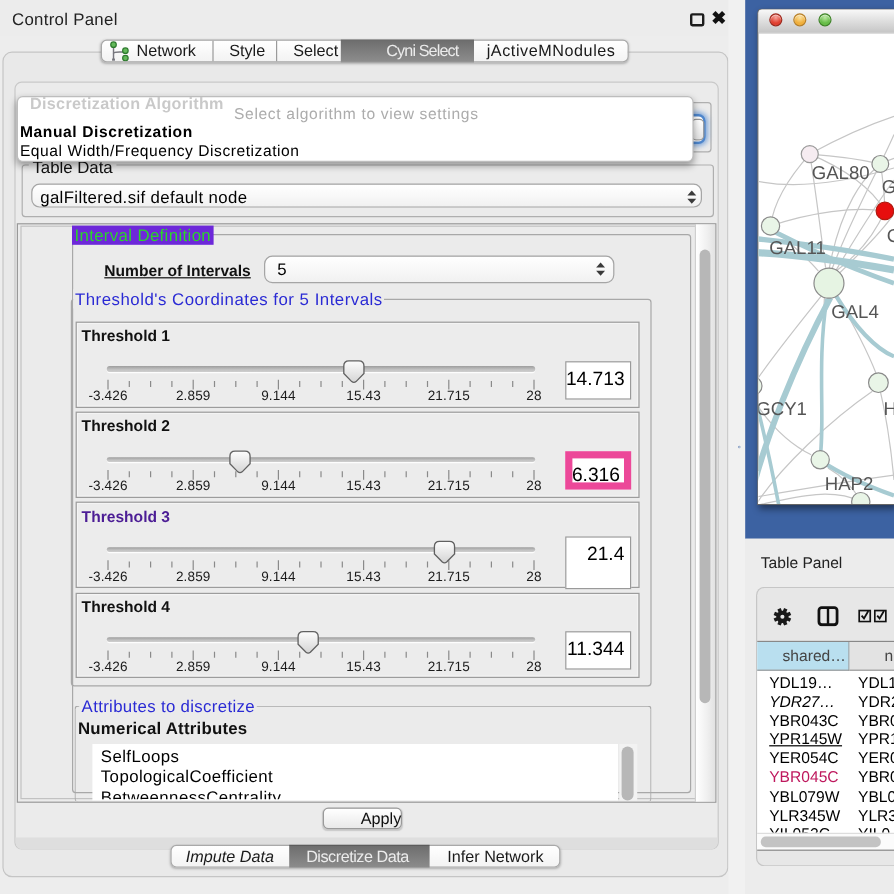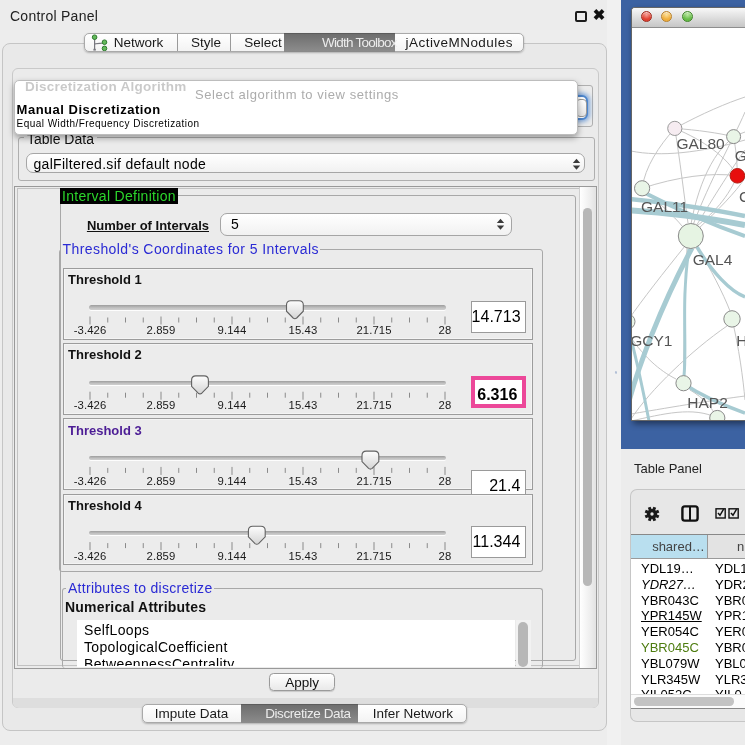--- a/index.html
+++ b/index.html
@@ -26,21 +26,21 @@
 <div style="position:absolute;left:2px;top:43px;width:605px;height:688px;background:#E9E9E9;border:1px solid #C5C5C5;border-radius:8px;"></div>
 <div style="position:absolute;left:12px;top:68px;width:587px;height:640px;background:#EBEBEB;border:1px solid #C9C9C9;border-radius:6px;"></div>
 <div style="position:absolute;left:13px;top:697.5px;width:585px;height:10px;background:#DEDEDE;border-radius:0 0 6px 6px;"></div>
 <div style="position:absolute;left:84px;top:33.1px;width:440.4px;height:19.3px;background:linear-gradient(#ffffff,#f3f3f3);border:1px solid #A9A9A9;border-radius:5px;box-shadow:0 1px 2px rgba(0,0,0,.25);"></div>
 <div style="position:absolute;left:284px;top:33.1px;width:111.2px;height:19.3px;background:linear-gradient(#6E6E6E,#8C8C8C);border-top:1px solid #5c5c5c;border-bottom:1px solid #8a8a8a;"></div>
 <div style="position:absolute;left:176.6px;top:34.3px;width:1px;height:17px;background:#9a9a9a;"></div>
 <div style="position:absolute;left:229.8px;top:34.3px;width:1px;height:17px;background:#9a9a9a;"></div>
 <div style="position:absolute;left:113.8px;top:35.4px;font-size:13.5px;color:#1a1a1a;">Network</div>
 <div style="position:absolute;left:191px;top:35.4px;font-size:13.5px;color:#1a1a1a;">Style</div>
 <div style="position:absolute;left:244.3px;top:35.4px;font-size:13.5px;color:#1a1a1a;">Select</div>
-<div style="position:absolute;left:321.9px;top:35.4px;font-size:13.5px;letter-spacing:-0.75px;color:#ECECEC;">Width Toolbox</div>
+<div style="position:absolute;left:321.9px;top:35.4px;font-size:13.5px;letter-spacing:-0.75px;color:#ECECEC;">Cyni Select</div>
 <div style="position:absolute;left:405.6px;top:35.4px;font-size:13.5px;letter-spacing:0.45px;color:#1a1a1a;">jActiveMNodules</div>
 <svg style="position:absolute;left:91px;top:34px" width="17" height="17" viewBox="0 0 17 17">
       <g stroke="#77777e" stroke-width="1.2" fill="none">
         <line x1="3.6" y1="3.5" x2="3.6" y2="16"></line>
         <path d="M3.6,10.5 C3.6,8.2 13.6,10.4 13.6,8.2"></path>
       </g>
       <rect x="2.4" y="14.8" width="2.4" height="1.8" fill="#77777e"></rect>
       <circle cx="3.6" cy="3.2" r="2.3" fill="#63b95a" stroke="#2e7a2e" stroke-width="1"></circle>
       <circle cx="13.5" cy="8.2" r="2.3" fill="#63b95a" stroke="#2e7a2e" stroke-width="1"></circle>
       <circle cx="13.5" cy="14.4" r="2.3" fill="#63b95a" stroke="#2e7a2e" stroke-width="1"></circle>
@@ -54,21 +54,21 @@
 <div style="position:absolute;left:33.5px;top:155.5px;font-size:14px;letter-spacing:0.3px;color:#000;">galFiltered.sif default node</div>
 <svg style="position:absolute;left:571.5px;top:158px" width="9" height="13" viewBox="0 0 9 13">
       <path d="M0.8,5 L4.5,0.8 L8.2,5 Z" fill="#3a3a3a"></path>
       <path d="M0.8,7.6 L4.5,11.8 L8.2,7.6 Z" fill="#3a3a3a"></path>
     </svg>
 <div style="position:absolute;left:14px;top:185.5px;width:583px;height:483px;background:#EBEBEB;border:1px solid #999;"></div>
 <div style="position:absolute;left:16.5px;top:188px;width:578px;height:478px;border:1px solid #C2C2C2;"></div>
 <div style="position:absolute;left:578.5px;top:186.5px;width:17px;height:481px;background:linear-gradient(to right,#ffffff,#efefef 60%,#e2e2e2);border-left:1px solid #cfcfcf;"></div>
 <div style="position:absolute;left:582.5px;top:207.5px;width:9px;height:378px;background:#B7B7B7;border-radius:4.5px;"></div>
 <div style="position:absolute;left:60px;top:195px;width:515.5px;height:466px;border:1px solid #A8A8A8;border-radius:3px;"></div>
-<div style="position:absolute;left:60px;top:187.5px;padding:0 2px;background:#000000;font-size:14px;letter-spacing:0.3px;color:#2BD42B;">Interval Definition</div>
+<div style="position:absolute;left:60px;top:187.5px;padding:0 2px;background:#6d28d9;font-size:14px;letter-spacing:0.3px;color:#2BD42B;">Interval Definition</div>
 <div style="position:absolute;left:59px;top:217.5px;width:150px;text-align:right;font-size:13px;font-weight:bold;color:#111;text-decoration:underline;">Number of Intervals</div>
 <div style="position:absolute;left:220px;top:212.7px;width:292px;height:23px;background:linear-gradient(#ffffff,#f1f1f1);border:1px solid #A5A5A5;border-radius:7px;"></div>
 <div style="position:absolute;left:231px;top:216px;font-size:14px;color:#000;">5</div>
 <svg style="position:absolute;left:496px;top:218px" width="9" height="13" viewBox="0 0 9 13">
       <path d="M0.8,5 L4.5,0.8 L8.2,5 Z" fill="#3a3a3a"></path>
       <path d="M0.8,7.6 L4.5,11.8 L8.2,7.6 Z" fill="#3a3a3a"></path>
     </svg>
 <div style="position:absolute;left:58.7px;top:248.8px;width:484.8px;height:322.9px;border:1px solid #A8A8A8;border-radius:3px;"></div>
 <div style="position:absolute;left:61px;top:241.4px;padding:0 1.5px;background:#EBEBEB;font-size:14px;letter-spacing:0.42px;color:#2A2AD4;">Threshold's Coordinates for 5 Intervals</div>
 <div style="position:absolute;left:62.8px;top:268.0px;width:470.2px;height:71.6px;background:#ECECEC;border:1px solid #9C9C9C;box-shadow:inset 0 0 0 1px #F4F4F4;"></div>
@@ -135,21 +135,21 @@
         <line x1="445.00" y1="391.7" x2="445.00" y2="399.7"></line>
       </g>
       <path d="M191.6,380.2 Q191.6,375.9 195.9,375.9 L204.1,375.9 Q208.4,375.9 208.4,380.2 L208.4,386.4 L201.8,393.2 Q200.0,394.6 198.2,393.2 L191.6,386.4 Z" fill="url(#thumbg)" stroke="#616161" stroke-width="1.1"></path>
     </svg>
     <div style="position:absolute;left:60.0px;top:399.4px;width:60px;text-align:center;font-size:11.3px;letter-spacing:0.1px;color:#1a1a1a;">-3.426</div>
     <div style="position:absolute;left:131.0px;top:399.4px;width:60px;text-align:center;font-size:11.3px;letter-spacing:0.1px;color:#1a1a1a;">2.859</div>
     <div style="position:absolute;left:202.0px;top:399.4px;width:60px;text-align:center;font-size:11.3px;letter-spacing:0.1px;color:#1a1a1a;">9.144</div>
     <div style="position:absolute;left:273.0px;top:399.4px;width:60px;text-align:center;font-size:11.3px;letter-spacing:0.1px;color:#1a1a1a;">15.43</div>
     <div style="position:absolute;left:344.0px;top:399.4px;width:60px;text-align:center;font-size:11.3px;letter-spacing:0.1px;color:#1a1a1a;">21.715</div>
     <div style="position:absolute;left:415.0px;top:399.4px;width:60px;text-align:center;font-size:11.3px;letter-spacing:0.1px;color:#1a1a1a;">28</div>
-    <div style="position:absolute;left:470.6px;top:375.9px;width:55.69999999999993px;height:32px;background:#fff;border:4px solid #ec4899;box-sizing:border-box;font-size:16px;color:#000;text-align:right;line-height:30px;padding-right:5px;font-weight:bold;">6.316</div>
+    <div style="position:absolute;left:470.6px;top:375.9px;width:55.69999999999993px;height:32px;background:#fff;border:6px solid #ec4899;box-sizing:border-box;font-size:16px;color:#000;text-align:right;line-height:30px;padding-right:5px;">6.316</div>
 <div style="position:absolute;left:62.8px;top:418.4px;width:470.2px;height:71.6px;background:#ECECEC;border:1px solid #9C9C9C;box-shadow:inset 0 0 0 1px #F4F4F4;"></div>
     <div style="position:absolute;left:68px;top:422.59999999999997px;font-size:13px;font-weight:bold;color:#4c1d95;">Threshold 3</div>
     <div style="position:absolute;left:89.0px;top:455.7px;width:357.0px;height:4.5px;border-radius:3px;background:linear-gradient(#9d9d9d,#c2c2c2 60%,#cfcfcf);box-shadow:0 1px 0 rgba(255,255,255,.9);"></div>
     <svg style="position:absolute;left:0;top:0;width:745px;height:745px;pointer-events:none" width="745" height="745" viewBox="0 0 745 745">
       <g stroke="#8a8a8a" stroke-width="1">
         <line x1="90.00" y1="466.9" x2="90.00" y2="474.9"></line>
         <line x1="107.75" y1="467.9" x2="107.75" y2="472.9"></line>
         <line x1="125.50" y1="467.9" x2="125.50" y2="472.9"></line>
         <line x1="143.25" y1="467.9" x2="143.25" y2="472.9"></line>
         <line x1="161.00" y1="466.9" x2="161.00" y2="474.9"></line>
@@ -171,21 +171,21 @@
         <line x1="445.00" y1="466.9" x2="445.00" y2="474.9"></line>
       </g>
       <path d="M362.0,455.4 Q362.0,451.1 366.3,451.1 L374.5,451.1 Q378.8,451.1 378.8,455.4 L378.8,461.6 L372.2,468.4 Q370.4,469.8 368.6,468.4 L362.0,461.6 Z" fill="url(#thumbg)" stroke="#616161" stroke-width="1.1"></path>
     </svg>
     <div style="position:absolute;left:60.0px;top:474.59999999999997px;width:60px;text-align:center;font-size:11.3px;letter-spacing:0.1px;color:#1a1a1a;">-3.426</div>
     <div style="position:absolute;left:131.0px;top:474.59999999999997px;width:60px;text-align:center;font-size:11.3px;letter-spacing:0.1px;color:#1a1a1a;">2.859</div>
     <div style="position:absolute;left:202.0px;top:474.59999999999997px;width:60px;text-align:center;font-size:11.3px;letter-spacing:0.1px;color:#1a1a1a;">9.144</div>
     <div style="position:absolute;left:273.0px;top:474.59999999999997px;width:60px;text-align:center;font-size:11.3px;letter-spacing:0.1px;color:#1a1a1a;">15.43</div>
     <div style="position:absolute;left:344.0px;top:474.59999999999997px;width:60px;text-align:center;font-size:11.3px;letter-spacing:0.1px;color:#1a1a1a;">21.715</div>
     <div style="position:absolute;left:415.0px;top:474.59999999999997px;width:60px;text-align:center;font-size:11.3px;letter-spacing:0.1px;color:#1a1a1a;">28</div>
-    <div style="position:absolute;left:470.6px;top:470px;width:55.69999999999993px;height:32px;background:#fff;border:1px solid #9A9A9A;box-sizing:border-box;font-size:16px;color:#000;text-align:right;line-height:30px;padding-right:5px;">21.4</div>
+    <div style="position:absolute;left:470.6px;top:447px;width:55.69999999999993px;height:44px;background:#fff;border:1px solid #9A9A9A;box-sizing:border-box;font-size:16px;color:#000;text-align:right;line-height:30px;padding-right:5px;">21.4</div>
 <div style="position:absolute;left:62.8px;top:493.6px;width:470.2px;height:71.6px;background:#ECECEC;border:1px solid #9C9C9C;box-shadow:inset 0 0 0 1px #F4F4F4;"></div>
     <div style="position:absolute;left:68px;top:497.8px;font-size:13px;font-weight:bold;color:#111;">Threshold 4</div>
     <div style="position:absolute;left:89.0px;top:530.9px;width:357.0px;height:4.5px;border-radius:3px;background:linear-gradient(#9d9d9d,#c2c2c2 60%,#cfcfcf);box-shadow:0 1px 0 rgba(255,255,255,.9);"></div>
     <svg style="position:absolute;left:0;top:0;width:745px;height:745px;pointer-events:none" width="745" height="745" viewBox="0 0 745 745">
       <g stroke="#8a8a8a" stroke-width="1">
         <line x1="90.00" y1="542.1" x2="90.00" y2="550.1"></line>
         <line x1="107.75" y1="543.1" x2="107.75" y2="548.1"></line>
         <line x1="125.50" y1="543.1" x2="125.50" y2="548.1"></line>
         <line x1="143.25" y1="543.1" x2="143.25" y2="548.1"></line>
         <line x1="161.00" y1="542.1" x2="161.00" y2="550.1"></line>
@@ -217,31 +217,31 @@
     <div style="position:absolute;left:470.6px;top:526.3000000000001px;width:55.69999999999993px;height:32px;background:#fff;border:1px solid #9A9A9A;box-sizing:border-box;font-size:16px;color:#000;text-align:right;line-height:30px;padding-right:5px;">11.344</div>
 <div style="position:absolute;left:62.4px;top:587.5px;width:481px;height:80px;border:1px solid #A8A8A8;border-radius:3px;border-bottom:none;"></div>
 <div style="position:absolute;left:65px;top:599px;font-size:14px;font-weight:bold;letter-spacing:0.2px;color:#111;">Numerical Attributes</div>
 <div style="position:absolute;left:66px;top:579.5px;padding:0 2px;background:#EBEBEB;font-size:14px;letter-spacing:0.28px;color:#2A2AD4;">Attributes to discretize</div>
 <div style="position:absolute;left:76.6px;top:620px;width:438.9px;height:46.5px;background:#fff;"></div>
 <div style="position:absolute;left:84px;top:622px;font-size:14px;letter-spacing:0.35px;color:#000;">SelfLoops</div>
 <div style="position:absolute;left:84px;top:639.2px;font-size:14px;letter-spacing:0.35px;color:#000;">TopologicalCoefficient</div>
 <div style="position:absolute;left:84px;top:656.3px;font-size:14px;letter-spacing:0.35px;color:#000;height:10.2px;overflow:hidden;">BetweennessCentrality</div>
 <div style="position:absolute;left:515.5px;top:620px;width:15px;height:46.5px;background:#F2F2F2;"></div>
 <div style="position:absolute;left:518px;top:621.5px;width:10px;height:45px;background:#B7B7B7;border-radius:5px;"></div>
-<div style="position:absolute;left:269px;top:672.6px;width:66.4px;height:18.8px;background:linear-gradient(#ffffff,#e9e9e9);border:1px solid #9A9A9A;border-radius:4.5px;box-shadow:0 1px 1px rgba(0,0,0,.15);font-size:13.5px;color:#111;text-align:center;line-height:17px;">Apply</div>
+<div style="position:absolute;left:269px;top:672.6px;width:66.4px;height:18.8px;background:linear-gradient(#ffffff,#e9e9e9);border:1px solid #9A9A9A;border-radius:4.5px;box-shadow:0 1px 1px rgba(0,0,0,.15);font-size:13.5px;color:#111;text-align:right;line-height:17px;">Apply</div>
 <div style="position:absolute;left:141.7px;top:704.3px;width:325.6px;height:18.5px;background:linear-gradient(#ffffff,#f3f3f3);border:1px solid #A9A9A9;border-radius:5px;box-shadow:0 1px 2px rgba(0,0,0,.25);"></div>
 <div style="position:absolute;left:241.4px;top:704.3px;width:117px;height:18.5px;background:linear-gradient(#6E6E6E,#8C8C8C);border-top:1px solid #5c5c5c;"></div>
-<div style="position:absolute;left:141.7px;top:706.4px;width:99.7px;text-align:center;font-size:13.5px;color:#1a1a1a;">Impute Data</div>
-<div style="position:absolute;left:241.4px;top:706.4px;width:113px;text-align:center;font-size:13.5px;letter-spacing:-0.4px;color:#ECECEC;margin-left:10px;">Discretize Data</div>
+<div style="position:absolute;left:141.7px;top:706.4px;width:99.7px;text-align:center;font-size:13.5px;color:#1a1a1a;font-style:italic;">Impute Data</div>
+<div style="position:absolute;left:241.4px;top:706.4px;width:113px;text-align:center;font-size:13.5px;letter-spacing:-0.4px;color:#ECECEC;">Discretize Data</div>
 <div style="position:absolute;left:358.4px;top:706.4px;width:108.9px;text-align:center;font-size:13.5px;color:#1a1a1a;">Infer Network</div>
 <div style="position:absolute;left:13.5px;top:79.6px;width:564px;height:55.7px;background:#fff;border:1px solid #BDBDBD;border-radius:5px;box-shadow:0 3px 6px rgba(0,0,0,.35);"></div>
 <div style="position:absolute;left:25px;top:79px;font-size:13.5px;font-weight:bold;letter-spacing:0.25px;color:rgba(40,40,40,.25);">Discretization Algorithm</div>
 <div style="position:absolute;left:195px;top:86.8px;font-size:13px;letter-spacing:0.55px;color:#ACACAC;">Select algorithm to view settings</div>
 <div style="position:absolute;left:16.6px;top:101.5px;font-size:13px;font-weight:bold;letter-spacing:0.5px;color:#000;">Manual Discretization</div>
-<div style="position:absolute;left:16.6px;top:118.2px;font-size:10px;letter-spacing:0.45px;color:#000;">Equal Width/Frequency Discretization</div>
+<div style="position:absolute;left:16.6px;top:118.2px;font-size:13px;letter-spacing:0.45px;color:#000;">Equal Width/Frequency Discretization</div>
 <div style="position:absolute;left:607px;top:0;width:14px;height:745px;background:#F1F1F1;"></div>
 <div style="position:absolute;left:614.5px;top:368px;width:5px;height:9px;color:#3a62a2;font-size:8px;line-height:9px;">◦</div>
 <div style="position:absolute;left:621px;top:0;width:124px;height:449px;background:#3C62A2;"></div>
 <div style="position:absolute;left:621px;top:449px;width:124px;height:296px;background:#ECECEC;"></div>
 <div style="position:absolute;left:631px;top:6.5px;width:114px;height:414.5px;background:#fff;border:1px solid #666;border-right:none;border-radius:4px 0 0 0;box-shadow:2px 3px 6px rgba(0,0,0,.45);"></div>
 <div style="position:absolute;left:632px;top:7.5px;width:113px;height:20px;border-bottom:1px solid #8E8E8E;border-radius:3px 0 0 0;background:linear-gradient(#F8F8F8,#DCDCDC 55%,#C6C6C6);"></div>
 <div style="position:absolute;left:640.5px;top:11px;width:11px;height:11px;border-radius:50%;background:radial-gradient(circle at 50% 28%, #F5A39B 0%, #E04030 60%, #E04030 80%);border:1px solid #9E2A1E;box-shadow:inset 0 1px 1px rgba(255,255,255,.65);"></div>
 <div style="position:absolute;left:661.0px;top:11px;width:11px;height:11px;border-radius:50%;background:radial-gradient(circle at 50% 28%, #FBE2A0 0%, #F0AF3C 60%, #F0AF3C 80%);border:1px solid #B7802A;box-shadow:inset 0 1px 1px rgba(255,255,255,.65);"></div>
 <div style="position:absolute;left:681.5px;top:11px;width:11px;height:11px;border-radius:50%;background:radial-gradient(circle at 50% 28%, #BCE8A4 0%, #67BD48 60%, #67BD48 80%);border:1px solid #3E8427;box-shadow:inset 0 1px 1px rgba(255,255,255,.65);"></div>
 <svg style="position:absolute;left:632px;top:28px" width="113" height="392" viewBox="632 28 113 392">
@@ -339,21 +339,21 @@
       <div style="position:absolute;left:10px;top:0.0px;font-size:13px;color:#000;white-space:nowrap;">YDL19…</div>
       <div style="position:absolute;left:84px;top:0.0px;font-size:13px;color:#000;white-space:nowrap;">YDL1</div>
       <div style="position:absolute;left:10px;top:15.8px;font-size:13px;color:#000;white-space:nowrap;font-style:italic;">YDR27…</div>
       <div style="position:absolute;left:84px;top:15.8px;font-size:13px;color:#000;white-space:nowrap;">YDR2</div>
       <div style="position:absolute;left:10px;top:31.6px;font-size:13px;color:#000;white-space:nowrap;">YBR043C</div>
       <div style="position:absolute;left:84px;top:31.6px;font-size:13px;color:#000;white-space:nowrap;">YBR0</div>
       <div style="position:absolute;left:10px;top:47.400000000000006px;font-size:13px;color:#000;white-space:nowrap;text-decoration:underline;">YPR145W</div>
       <div style="position:absolute;left:84px;top:47.400000000000006px;font-size:13px;color:#000;white-space:nowrap;">YPR1</div>
       <div style="position:absolute;left:10px;top:63.2px;font-size:13px;color:#000;white-space:nowrap;">YER054C</div>
       <div style="position:absolute;left:84px;top:63.2px;font-size:13px;color:#000;white-space:nowrap;">YER0</div>
-      <div style="position:absolute;left:10px;top:79.0px;font-size:13px;color:#4d7c0f;white-space:nowrap;">YBR045C</div>
+      <div style="position:absolute;left:10px;top:79.0px;font-size:13px;color:#be185d;white-space:nowrap;">YBR045C</div>
       <div style="position:absolute;left:84px;top:79.0px;font-size:13px;color:#000;white-space:nowrap;">YBR0</div>
       <div style="position:absolute;left:10px;top:94.8px;font-size:13px;color:#000;white-space:nowrap;">YBL079W</div>
       <div style="position:absolute;left:84px;top:94.8px;font-size:13px;color:#000;white-space:nowrap;">YBL0</div>
       <div style="position:absolute;left:10px;top:110.6px;font-size:13px;color:#000;white-space:nowrap;">YLR345W</div>
       <div style="position:absolute;left:84px;top:110.6px;font-size:13px;color:#000;white-space:nowrap;">YLR3</div>
       <div style="position:absolute;left:10px;top:126.39999999999999px;font-size:13px;color:#000;white-space:nowrap;">YIL052C</div>
       <div style="position:absolute;left:84px;top:126.39999999999999px;font-size:13px;color:#000;white-space:nowrap;">YIL0</div>
     </div>
 <div style="position:absolute;left:631px;top:693.5px;width:114px;height:14px;background:#FBFBFB;border-top:1px solid #DDD;"></div>
 <div style="position:absolute;left:634px;top:697.3px;width:100px;height:8.5px;background:#C3C3C3;border-radius:4.2px;"></div>

